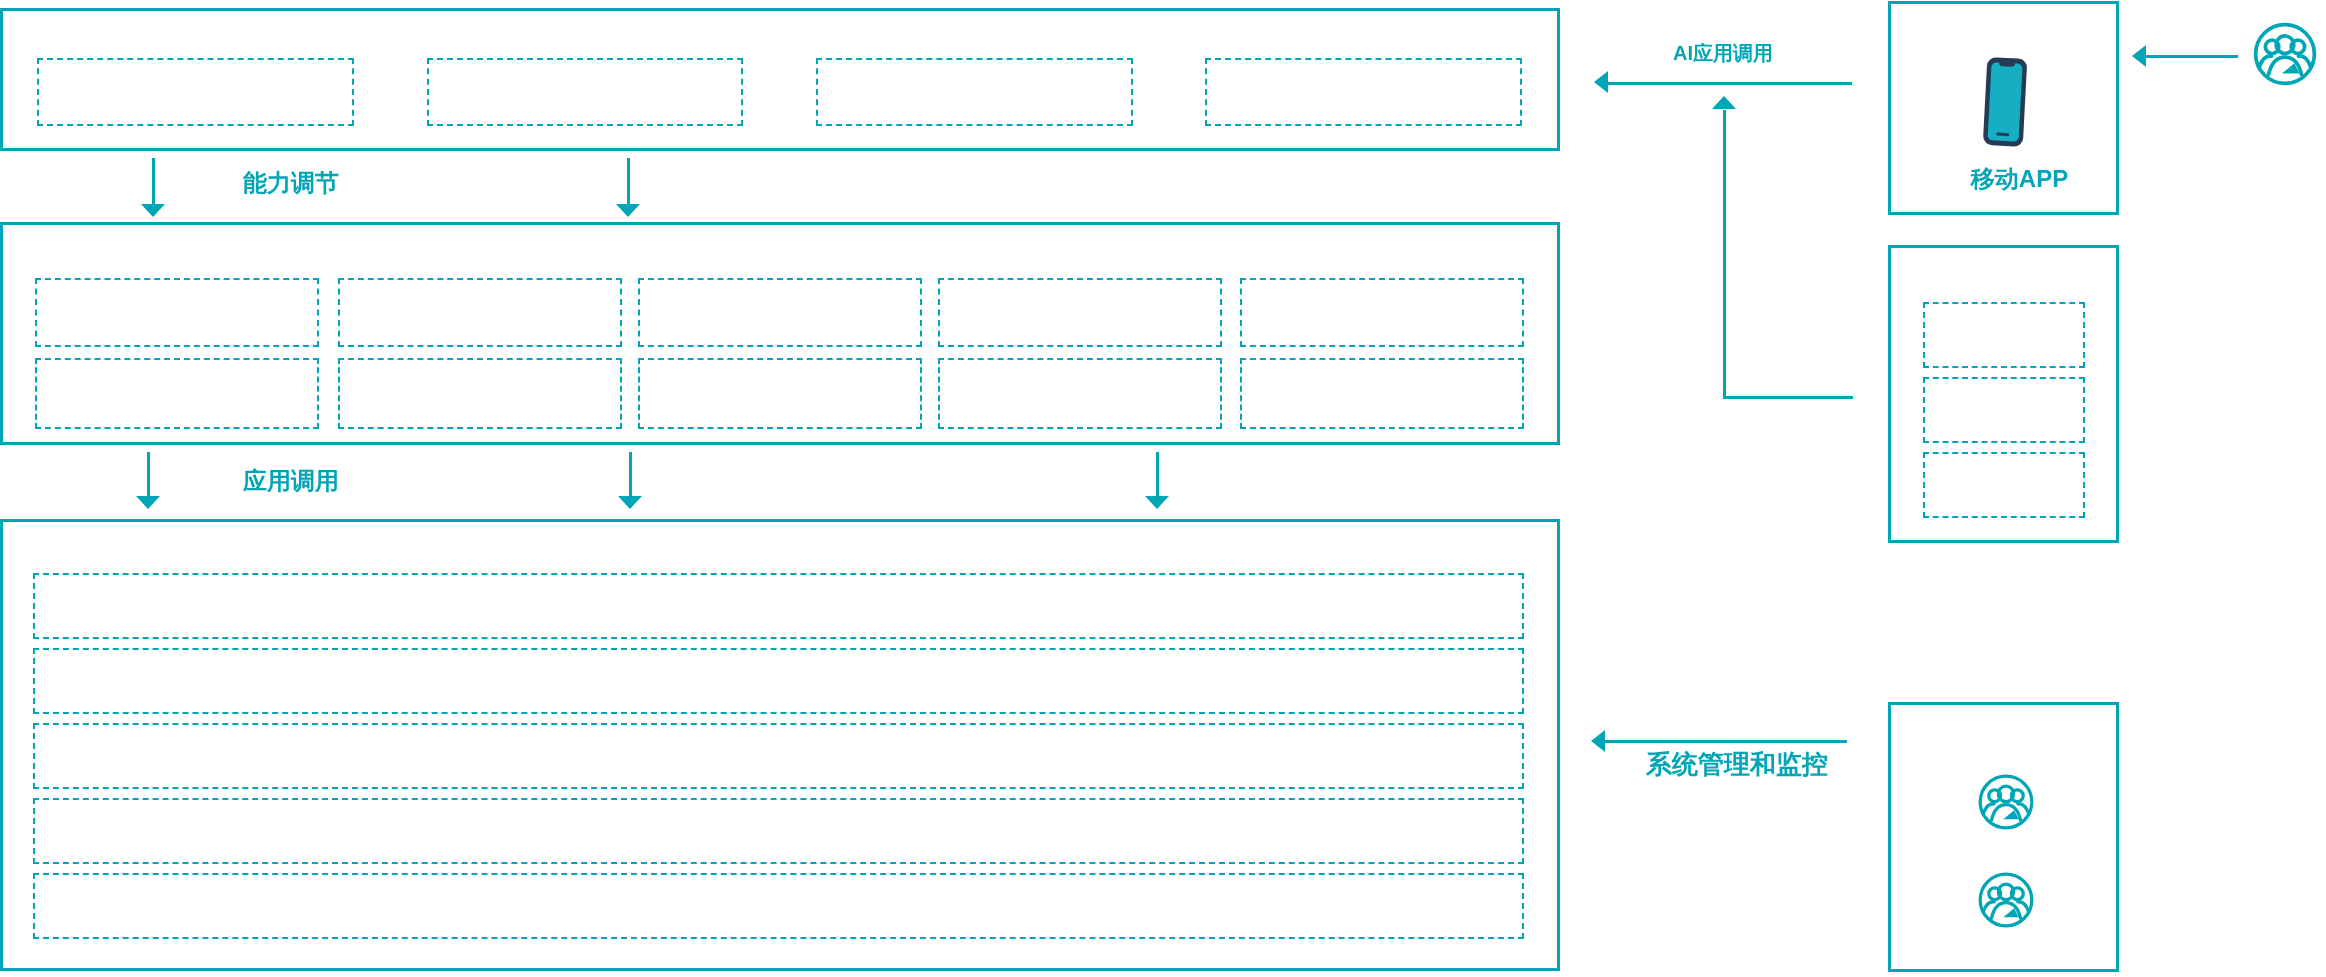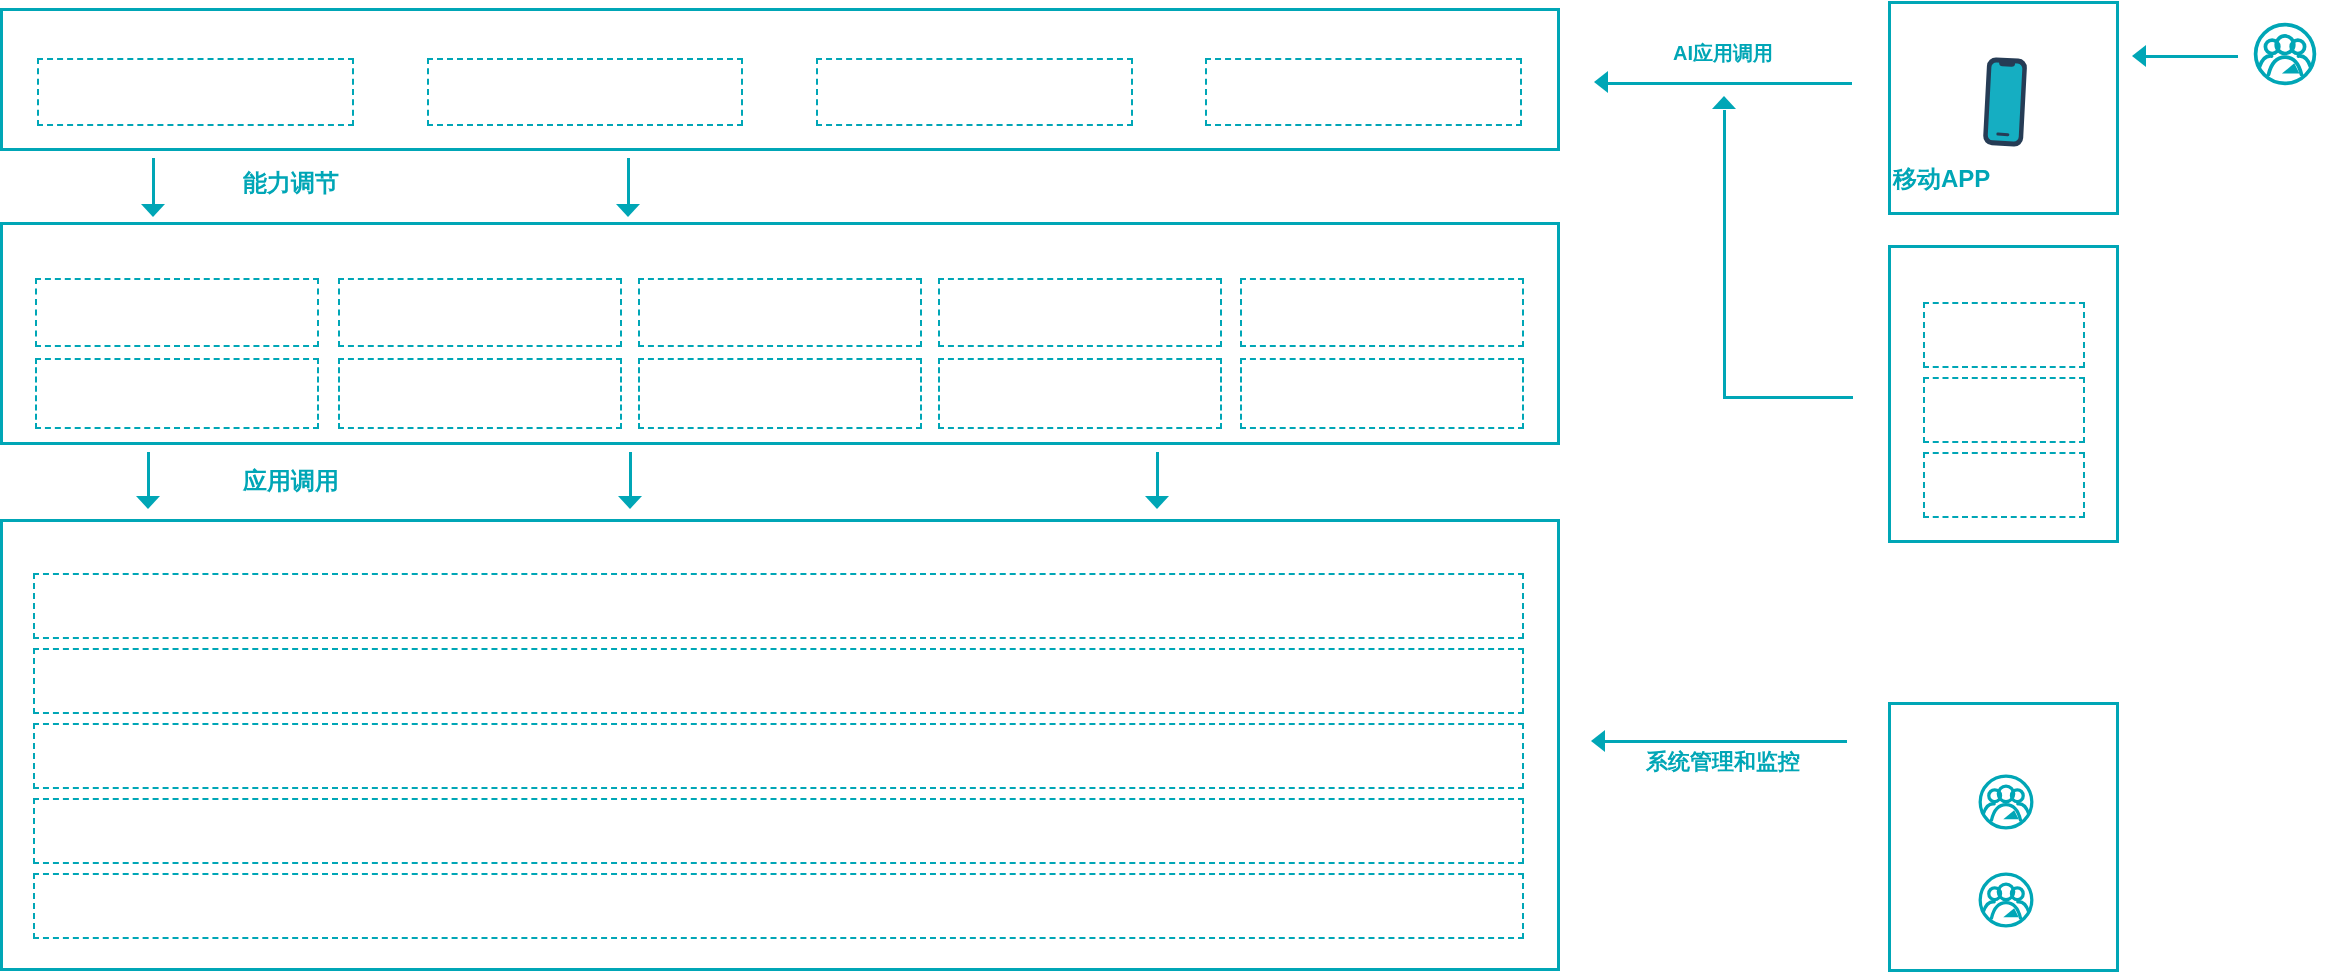--- a/index.html
+++ b/index.html
@@ -20,21 +20,21 @@
     border-left:12px solid transparent;border-right:12px solid transparent;
     border-top:13px solid var(--teal);}
   .tri-up{position:absolute;width:0;height:0;
     border-left:12px solid transparent;border-right:12px solid transparent;
     border-bottom:13px solid var(--teal);}
   .icon{position:absolute;}
   .stk{stroke:var(--teal);fill:none;stroke-width:3.6;stroke-linecap:round;}
   .filteal{fill:var(--teal);stroke:none;}
   .frame{fill:var(--navy);}
   .scr{fill:var(--screen);}
-  .center-lbl{left:2px;width:100%;text-align:left;}
+  .center-lbl{left:16px;width:100%;text-align:center;}
 </style>
 </head>
 <body>
 
 <div class="canvas">
 
   <div class="layer" style="left:0;top:8px;width:1560px;height:143px;">
     <div class="slot" style="left:34px;top:47px;width:317px;height:68px;"></div>
     <div class="slot" style="left:424px;top:47px;width:316px;height:68px;"></div>
     <div class="slot" style="left:813px;top:47px;width:317px;height:68px;"></div>
@@ -134,15 +134,15 @@
   <div class="hline" style="left:1608px;top:82px;width:244px;"></div>
   <div class="tri-left" style="left:1594px;top:71px;"></div>
   <span class="lbl" style="left:1673px;top:42px;font-size:20px;">AI应用调用</span>
 
   <div class="vline" style="left:1723px;top:110px;height:289px;"></div>
   <div class="hline" style="left:1723px;top:396px;width:130px;"></div>
   <div class="tri-up" style="left:1712px;top:96px;"></div>
 
   <div class="hline" style="left:1605px;top:740px;width:242px;"></div>
   <div class="tri-left" style="left:1591px;top:730px;"></div>
-  <span class="lbl" style="left:1646px;top:750px;font-size:22px;">系统管理和监控</span>
+  <span class="lbl" style="left:1646px;top:750px;font-size:26px;">系统管理和监控</span>
 
 </div>
 
 </body></html>

